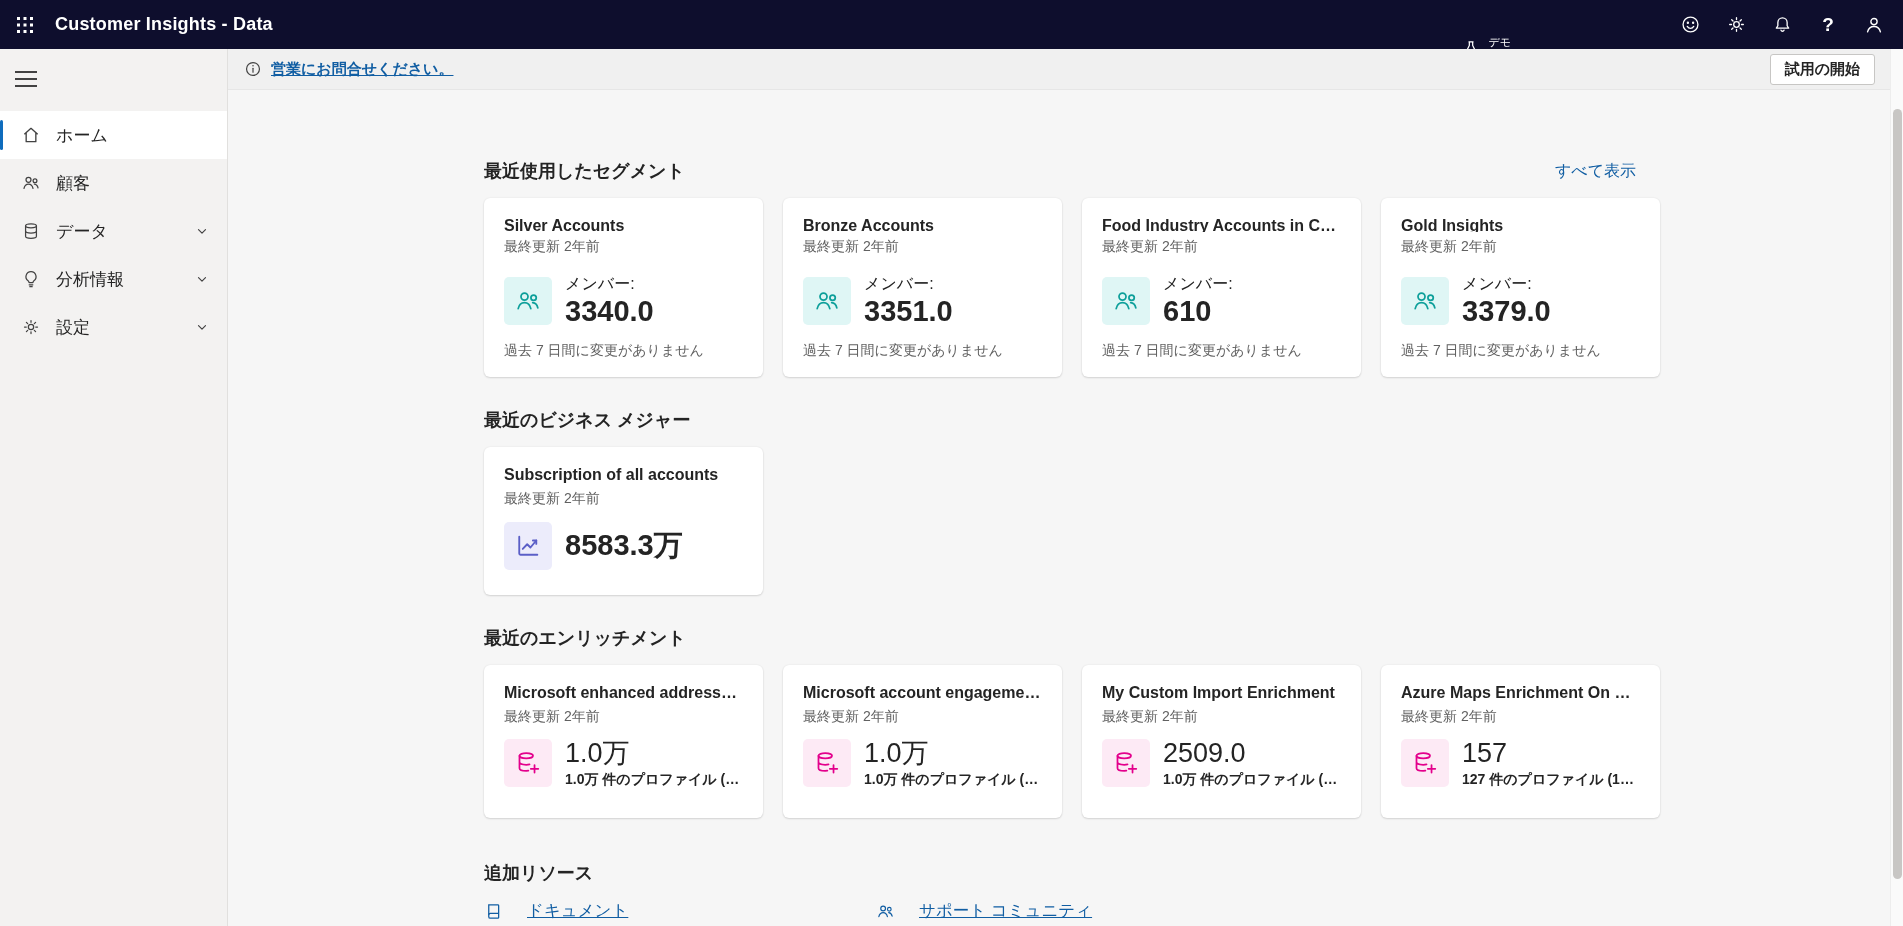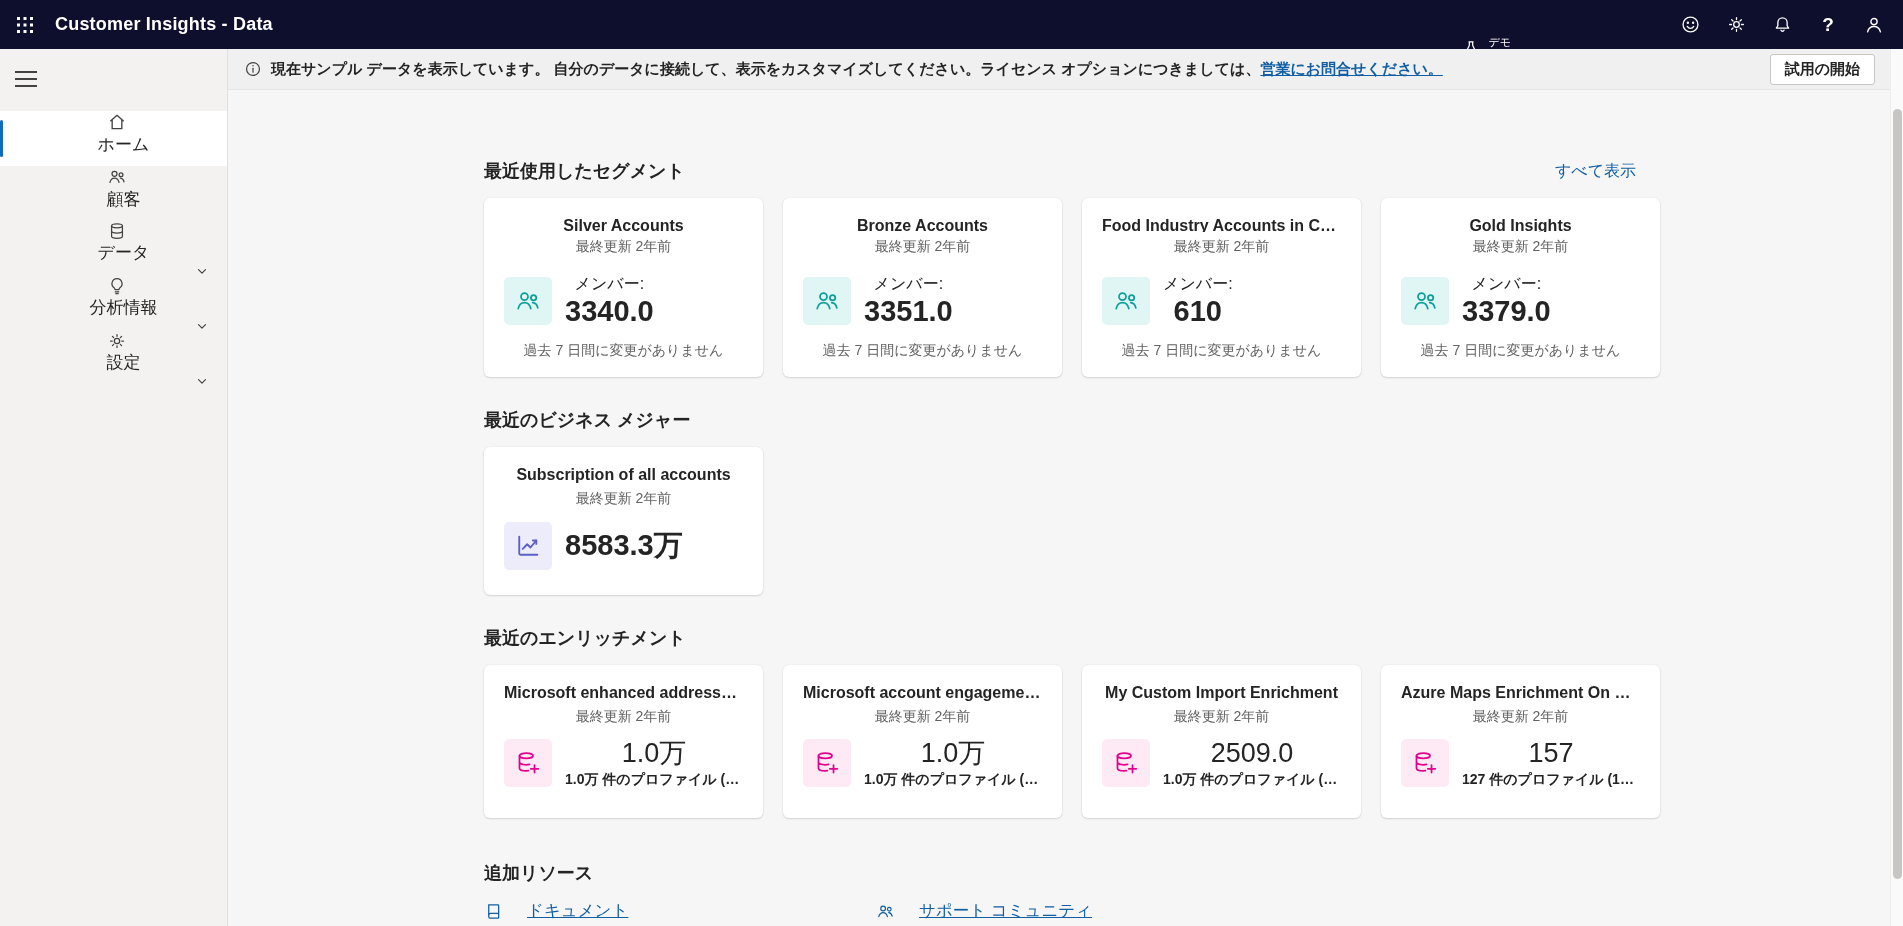--- a/index.html
+++ b/index.html
@@ -17,35 +17,35 @@
   .tb-icon svg { display:block; }
   .help-glyph { font-size:19px; font-weight:600; color:#fff; }
 
   
   .app-body { display:flex; height:877px; }
 
   
   .sidebar { width:228px; background:#f3f2f1; border-right:1px solid #e1e0de; flex-shrink:0; }
   .hamburger { margin:18px 0 20px 15px; width:28px; height:24px; display:flex; flex-direction:column; justify-content:center; gap:5px; cursor:pointer; }
   .hamburger span { display:block; width:22px; height:2px; background:#424242; }
-  .nav-item { height:55px; display:flex; align-items:center; padding-left:20px; cursor:pointer; position:relative; font-size:17px;flex-direction:column; }
+  .nav-item { height:48px; display:flex; align-items:center; padding-left:20px; cursor:pointer; position:relative; font-size:17px; }
   .nav-item .nav-icn { width:22px; height:22px; margin-right:14px; display:flex; align-items:center; justify-content:center; }
   .nav-item.selected { background:#ffffff; }
   .nav-item.selected::before { content:""; position:absolute; left:0; top:9px; bottom:9px; width:3px; background:#0f6cbd; border-radius:2px; }
   .nav-chevron { margin-left:auto; margin-right:18px; display:flex; }
 
   
   .main { flex:1; position:relative; background:#f6f6f6; overflow:hidden; }
 
   .banner { height:41px; background:#f0f0f0; border-bottom:1px solid #e6e6e6; display:flex; align-items:center; padding:0 28px 0 16px; font-size:15px; font-weight:700; }
   .banner .info-icn { margin-right:9px; display:flex; }
   .banner a { color:#115ea3; text-decoration:underline; cursor:pointer; font-weight:700; }
   .trial-btn { margin-left:auto; background:#fff; border:1px solid #c7c6c4; border-radius:3px; padding:5px 14px; font-size:15px; font-weight:700; color:#242424; cursor:pointer; font-family:inherit; }
 
-  .content { padding:70px 0 0 256px;text-align:center; }
+  .content { padding:70px 0 0 256px; }
   .section { margin-bottom:32px; }
   .section-head { display:flex; align-items:flex-end; width:1152px; margin-bottom:16px; }
   .section-title { font-size:18px; font-weight:700; line-height:22px; }
   .view-all { margin-left:auto; font-size:16px; color:#115ea3; text-decoration:none; cursor:pointer; }
 
   .cards-row { display:flex; gap:20px; }
   .card { width:279px; background:#fff; border-radius:6px; box-shadow:0 1px 2px rgba(0,0,0,.13), 0 0 2px rgba(0,0,0,.08); padding:19px 20px 17px 20px; display:flex; flex-direction:column; cursor:pointer; }
   .card-title { font-size:16px; font-weight:700; white-space:nowrap; overflow:hidden; text-overflow:ellipsis; }
   .card-updated { font-size:14px; color:#616161; margin-top:6px; }
   .stat-row { display:flex; align-items:center; margin-top:18px; }
@@ -220,21 +220,20 @@
   <main class="main">
 
     <div class="banner">
       <span class="info-icn">
         <svg width="18" height="18" viewBox="0 0 24 24" fill="none" stroke="#424242" stroke-width="1.6">
           <circle cx="12" cy="12" r="8.6"></circle>
           <path d="M12 11v5.2" stroke-linecap="round"></path>
           <circle cx="12" cy="7.8" r="1" fill="#424242" stroke="none"></circle>
         </svg>
       </span>
-      <span>現在サンプル データを表示しています。 自分のデータに接続して、表示をカスタマイズしてください。ライセンス オプションにつきましては、</span>
       <a href="#">営業にお問合せください。</a>
       <button class="trial-btn">試用の開始</button>
     </div>
 
     <div class="content">
 
       <section class="section">
         <div class="section-head">
           <div class="section-title">最近使用したセグメント</div>
           <a class="view-all">すべて表示</a>

